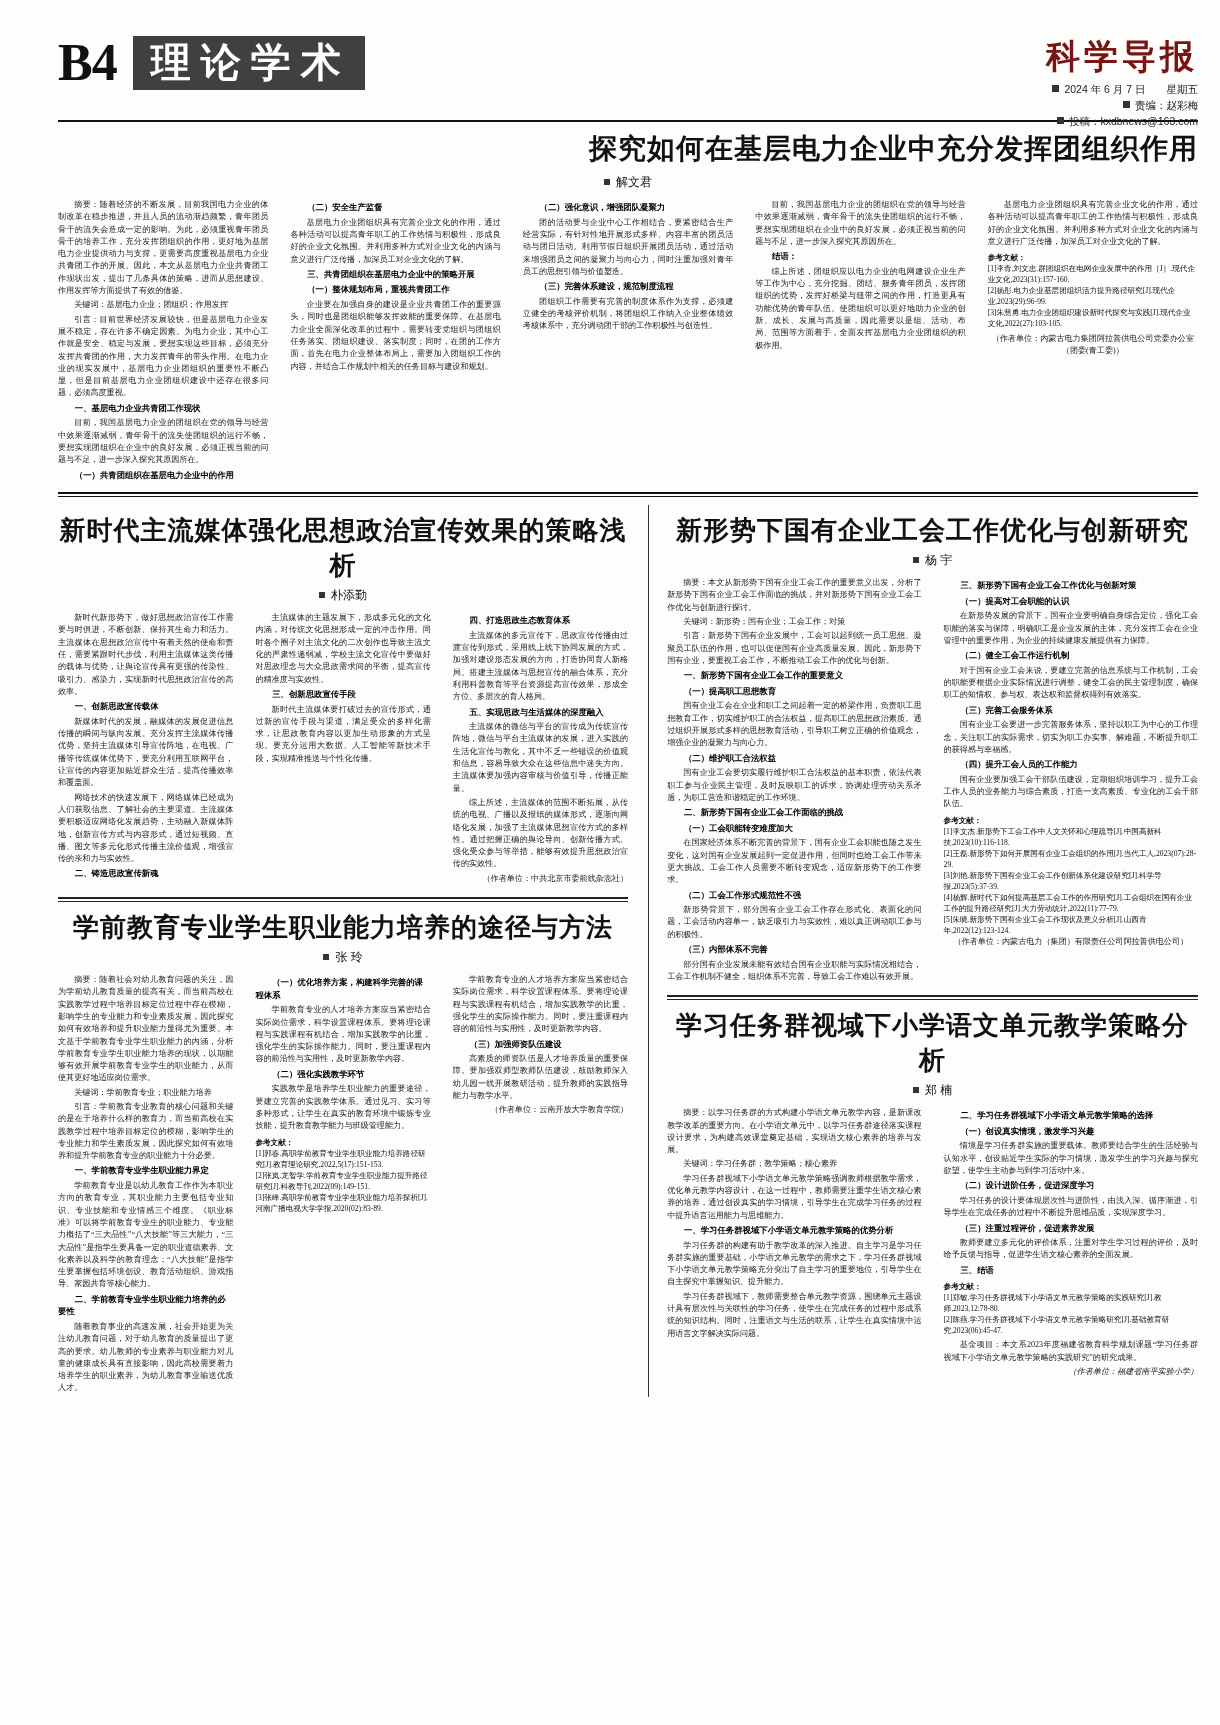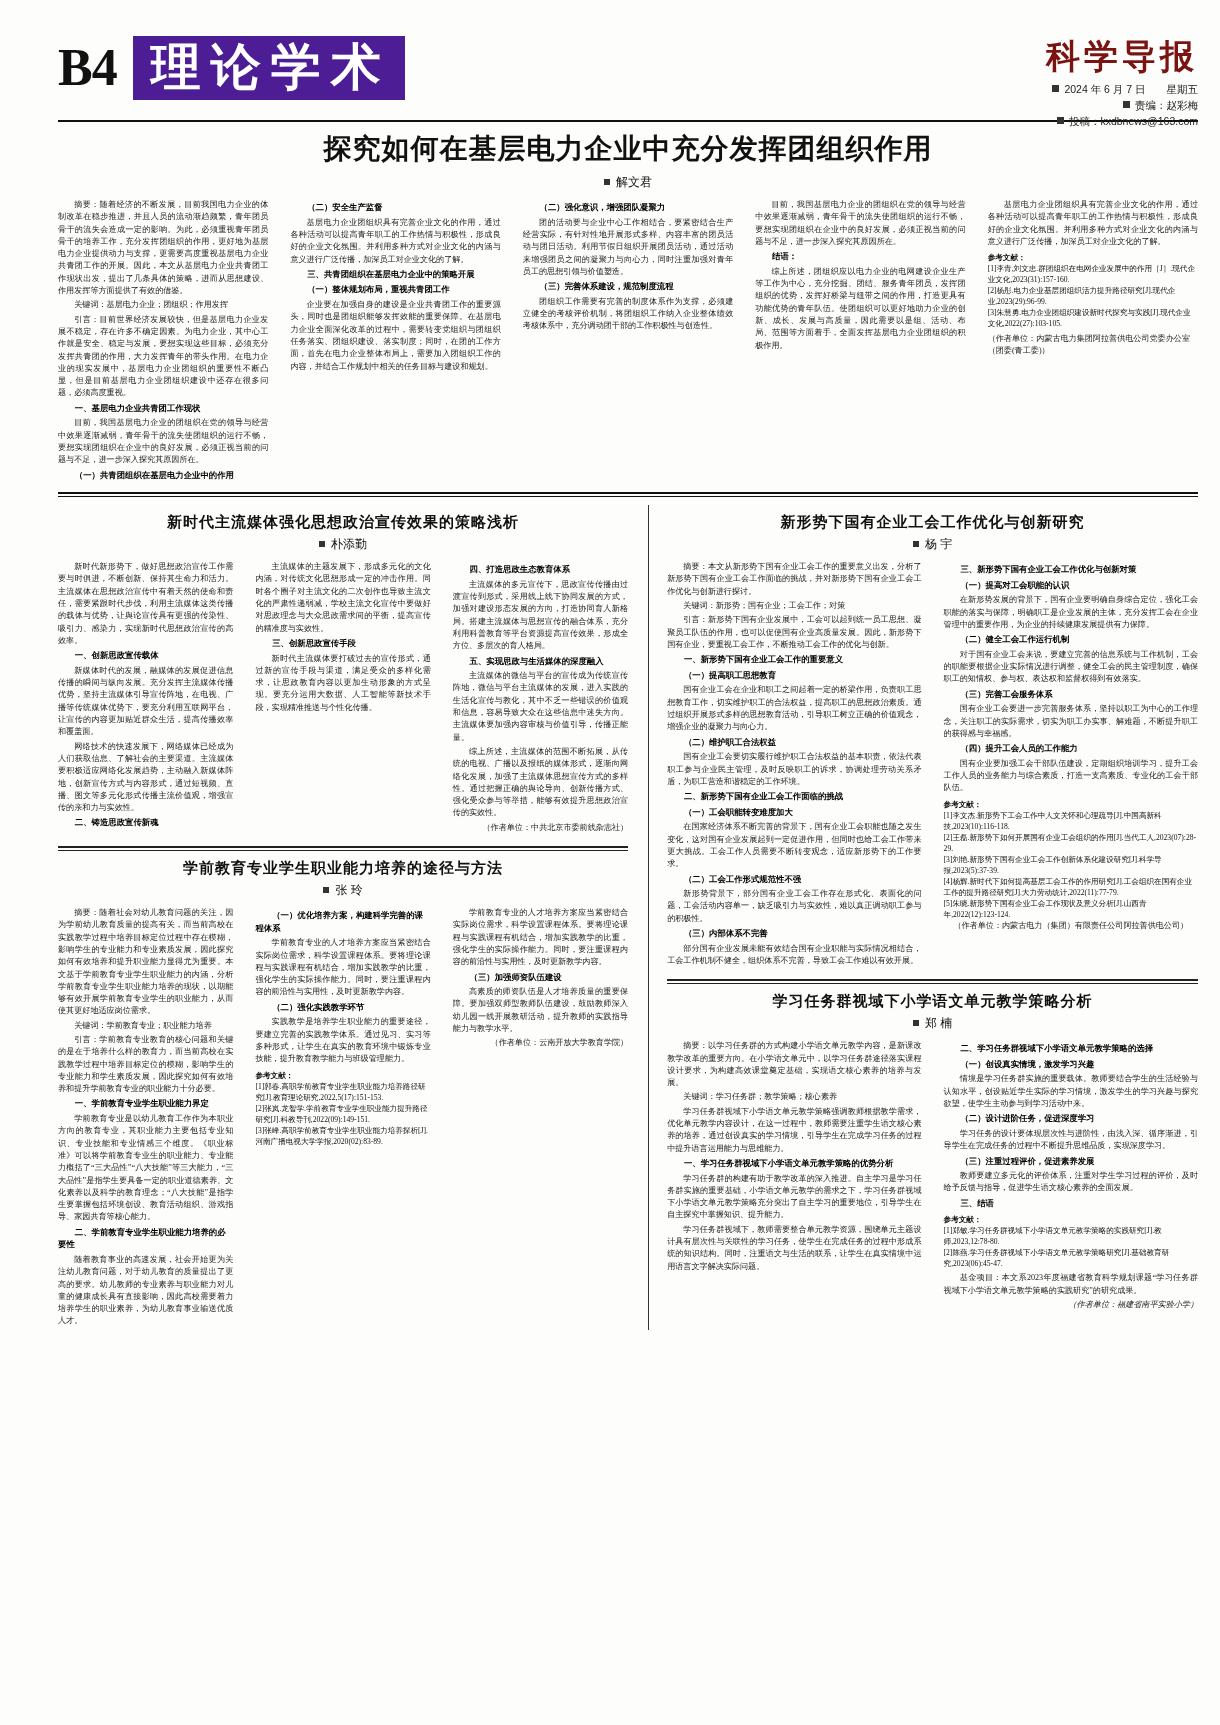--- a/index.html
+++ b/index.html
@@ -15,45 +15,45 @@
 
   
   .masthead{position:relative;height:78px;margin:18px 40px 0 40px;}
   .mh-left{display:flex;align-items:center;gap:10px;}
   .folio{
     font-family:"Liberation Serif",serif;
     font-size:52px;font-weight:bold;letter-spacing:-1px;color:#111;
     line-height:1;padding-right:6px;
   }
   .section-title{
-    background:#4c1d95;color:#fff;
+    background:#404040;color:#fff;
     font-family:"Liberation Sans","DejaVu Sans",sans-serif;
-    font-weight:bold;font-size:50px;letter-spacing:10px;
+    font-weight:bold;font-size:40px;letter-spacing:10px;
     padding:6px 14px 8px 18px;line-height:1;
   }
   .mh-right{position:absolute;right:0;top:4px;text-align:right;}
   .paper-name{
     font-family:"Liberation Serif",serif;
     font-size:34px;font-weight:bold;color:#7a1412;letter-spacing:4px;
     line-height:1;margin-bottom:8px;
   }
   .mh-meta{font-size:10.5px;color:#222;line-height:1.5;font-family:"Liberation Sans",sans-serif;}
   .mh-meta div{white-space:nowrap;}
   .sq{display:inline-block;width:7px;height:7px;background:#333;margin-right:5px;vertical-align:1px;}
 
   .rule-thick{border-top:2px solid #111;margin:6px 40px 0 40px;}
   .rule-thin{border-top:1px solid #111;margin:2px 40px 0 40px;}
 
   
   .headline{
     text-align:center;font-weight:bold;color:#111;
     font-family:"Liberation Sans","DejaVu Sans",sans-serif;
   }
-  .h-main{font-size:28px;letter-spacing:1px;margin:4px 0 6px;}
-  .h-sub{font-size:15px;letter-spacing:1px;margin:8px 0 4px;}
+  .h-main{font-size:28px;letter-spacing:1px;margin:4px 0 6px;text-align:right;}
+  .h-sub{font-size:26px;letter-spacing:1px;margin:8px 0 4px;}
   .byline{
     text-align:center;font-size:12px;margin:2px 0 8px;
     font-family:"Liberation Sans",sans-serif;
   }
   .byline .bsq{display:inline-block;width:6px;height:6px;background:#333;margin-right:6px;vertical-align:1px;}
 
   .cols{display:flex;gap:22px;}
   .col{flex:1;}
   p.t{
     font-size:8.1px;line-height:1.52;text-align:justify;margin:0 0 2px 0;
@@ -132,21 +132,21 @@
       <div class="col">
         <p class="t">基层电力企业团组织具有完善企业文化的作用，通过各种活动可以提高青年职工的工作热情与积极性，形成良好的企业文化氛围。并利用多种方式对企业文化的内涵与意义进行广泛传播，加深员工对企业文化的了解。</p>
         <p class="sh"></p>
         <p class="t"></p>
         <div class="refs">
           <p style="font-weight:bold;margin-top:4px;">参考文献：</p>
           <p>[1]李青,刘文忠.群团组织在电网企业发展中的作用［J］.现代企业文化,2023(31):157-160.</p>
           <p>[2]杨彤.电力企业基层团组织活力提升路径研究[J].现代企业,2023(29):96-99.</p>
           <p>[3]朱慧勇.电力企业团组织建设新时代探究与实践[J].现代企业文化,2022(27):103-105.</p>
         </div>
-        <p class="t nt" style="text-align:left;margin-top:4px;">（作者单位：内蒙古电力集团阿拉善供电公司党委办公室（团委(青工委)）</p>
+        <p class="t nt" style="text-align:center;margin-top:4px;">（作者单位：内蒙古电力集团阿拉善供电公司党委办公室（团委(青工委)）</p>
       </div>
     </div>
   </div>
 
   <div class="rule-thick" style="margin-top:8px;"></div>
   <div class="rule-thin"></div>
 
   <div class="block" style="margin-top:8px;">
     <div class="bottom-wrap">
 

